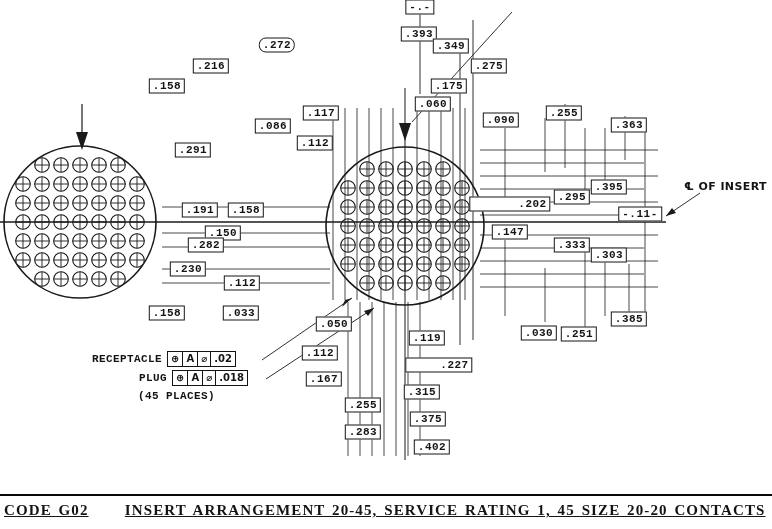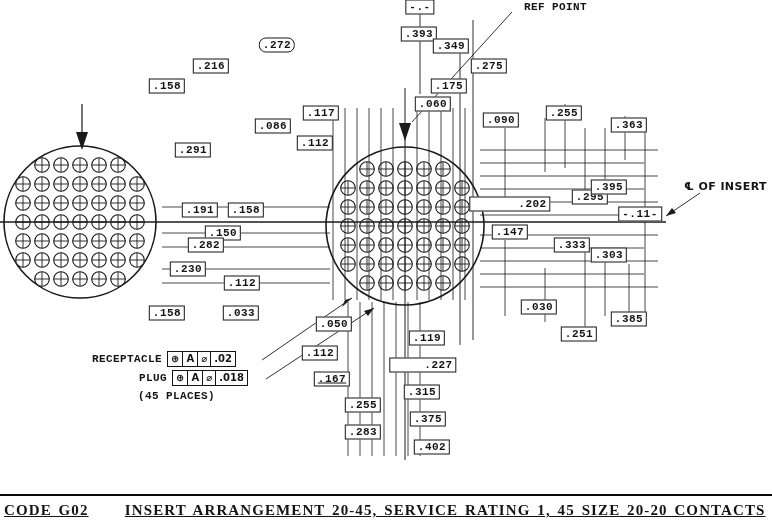--- a/index.html
+++ b/index.html
@@ -404,42 +404,41 @@
       <div class="dim" style="left: 200px; top: 210px;">.191</div>
       <div class="dim" style="left: 246px; top: 210px;">.158</div>
       <div class="dim" style="left: 223px; top: 233px;">.150</div>
       <div class="dim" style="left: 206px; top: 245px;">.282</div>
       <div class="dim" style="left: 188px; top: 269px;">.230</div>
       <div class="dim" style="left: 242px; top: 283px;">.112</div>
       <div class="dim" style="left: 167px; top: 313px;">.158</div>
       <div class="dim" style="left: 241px; top: 313px;">.033</div>
       <div class="dim" style="left: 510px; top: 204px; padding-left: 48px;">.202</div>
       <div class="dim" style="left: 510px; top: 232px;">.147</div>
-      <div class="dim" style="left: 572px; top: 197px; margin-left: 18px;">.295</div>
+      <div class="dim" style="left: 572px; top: 197px;">.295</div>
       <div class="dim" style="left: 572px; top: 245px;">.333</div>
       <div class="dim" style="left: 609px; top: 187px;">.395</div>
       <div class="dim" style="left: 609px; top: 255px;">.303</div>
       <div class="dim" style="left: 640px; top: 214px;">-.11-</div>
-      <div class="dim" style="left: 539px; top: 307px;">.030</div>
+      <div class="dim" style="left: 539px; top: 333px;">.030</div>
       <div class="dim" style="left: 579px; top: 334px;">.251</div>
       <div class="dim" style="left: 629px; top: 319px;">.385</div>
       <div class="dim" style="left: 334px; top: 324px;">.050</div>
       <div class="dim" style="left: 427px; top: 338px;">.119</div>
       <div class="dim" style="left: 320px; top: 353px;">.112</div>
-      <div class="dim" style="left: 423px; top: 365px; padding-left: 34px;">.227</div>
-      <div class="dim" style="left: 332px; top: 379px; text-decoration: underline;">.167</div>
+      <div class="dim" style="left: 439px; top: 365px; padding-left: 34px;">.227</div>
+      <div class="dim" style="left: 324px; top: 379px;">.167</div>
       <div class="dim" style="left: 422px; top: 392px;">.315</div>
       <div class="dim" style="left: 363px; top: 405px;">.255</div>
       <div class="dim" style="left: 428px; top: 419px;">.375</div>
       <div class="dim" style="left: 363px; top: 432px;">.283</div>
       <div class="dim" style="left: 432px; top: 447px;">.402</div>
     </div>
 
   <div class="note" style="left:512px;top:1px">
-    <div style="margin-left:12px">REF POINT</div>
   </div>
 
   <div class="note cl" style="left:684px;top:180px">℄ OF INSERT</div>
 
   <div class="fcf-row" style="left:92px;top:351px">
     <span class="note-inline">RECEPTACLE</span>
     <span class="fcf" id="fcf-receptacle">
         <span class="cell">⊕</span>
         <span class="cell">A</span>
         <span class="cell">⌀</span>

